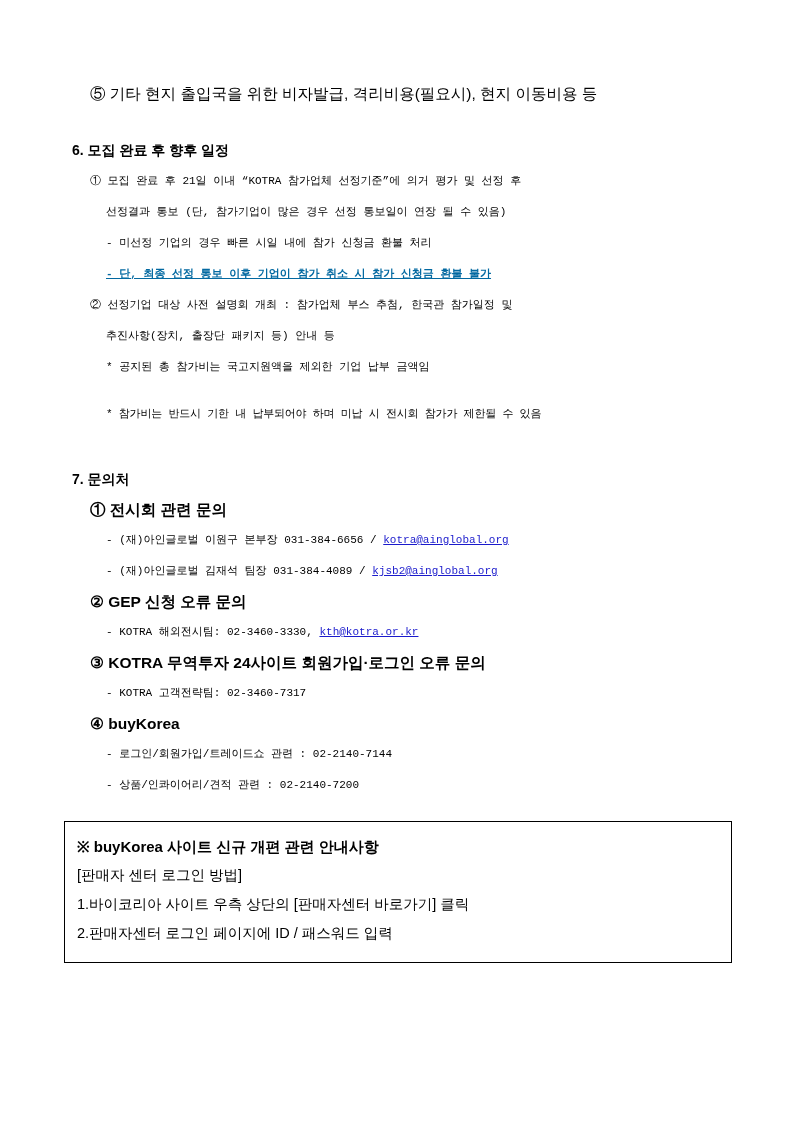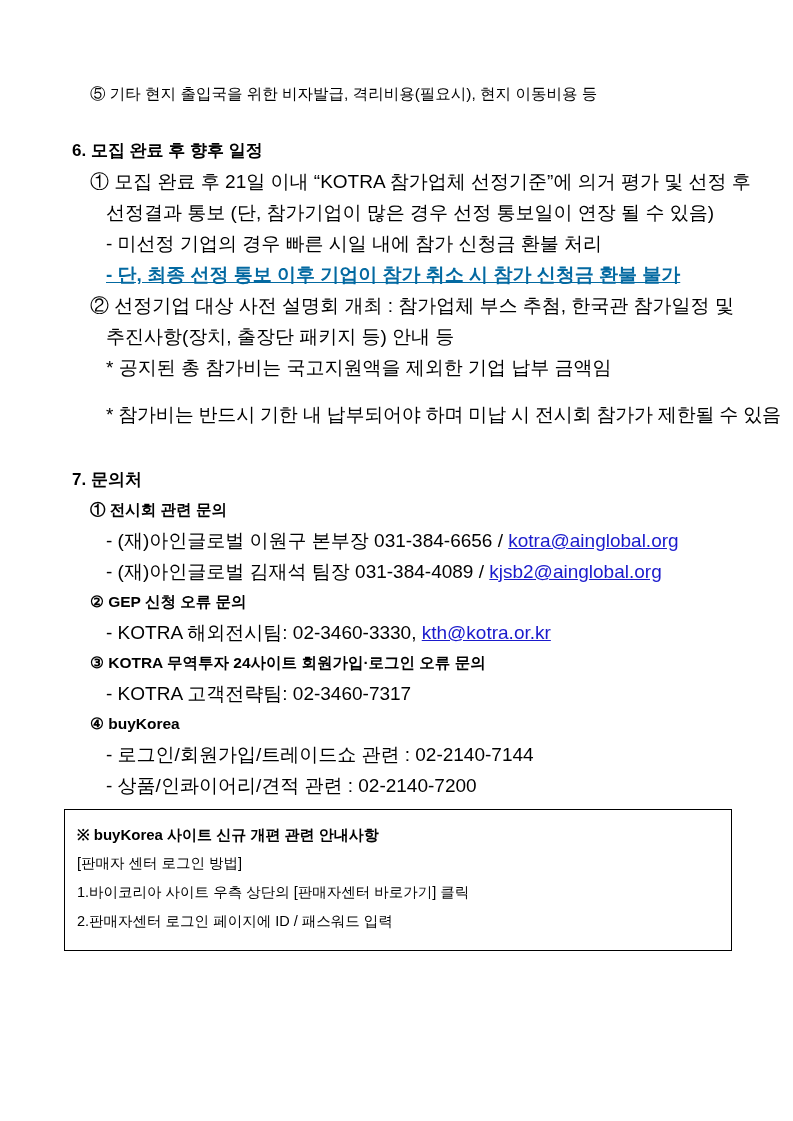--- a/index.html
+++ b/index.html
@@ -21,26 +21,27 @@
     height: 1074px;
     box-sizing: border-box;
     padding: 78px 62px 0 62px;
   }
   .line {
     font-size: 15.5px;
     line-height: 31px;
     white-space: pre;
   }
   .item-line {
-    font-size: 19px;
+    font-size: 11px;
     line-height: 31px;
     white-space: pre;
+    font-family: Liberation Mono, monospace;
   }
   .section-head {
-    font-size: 17px;
+    font-size: 14px;
     font-weight: bold;
     line-height: 31px;
     white-space: pre;
   }
   .sub-head {
     font-size: 15.5px;
     font-weight: bold;
     line-height: 30px;
     white-space: pre;
   }
@@ -52,21 +53,21 @@
   .indent1 { padding-left: 10px; }
   .indent2 { padding-left: 28px; }
   .indent3 { padding-left: 44px; }
   .gap-md { height: 26px; }
   .gap-lg { height: 34px; }
   .mail-link {
     color: #1a1acc;
     text-decoration: underline;
   }
   .notice-box {
-    margin-top: 8px;
+    margin-top: 20px;
     margin-left: 2px;
     width: 668px;
     border: 1.5px solid #000000;
     box-sizing: border-box;
     padding: 10px 12px 14px 12px;
   }
   .notice-title {
     font-size: 15px;
     font-weight: bold;
     line-height: 29px;

